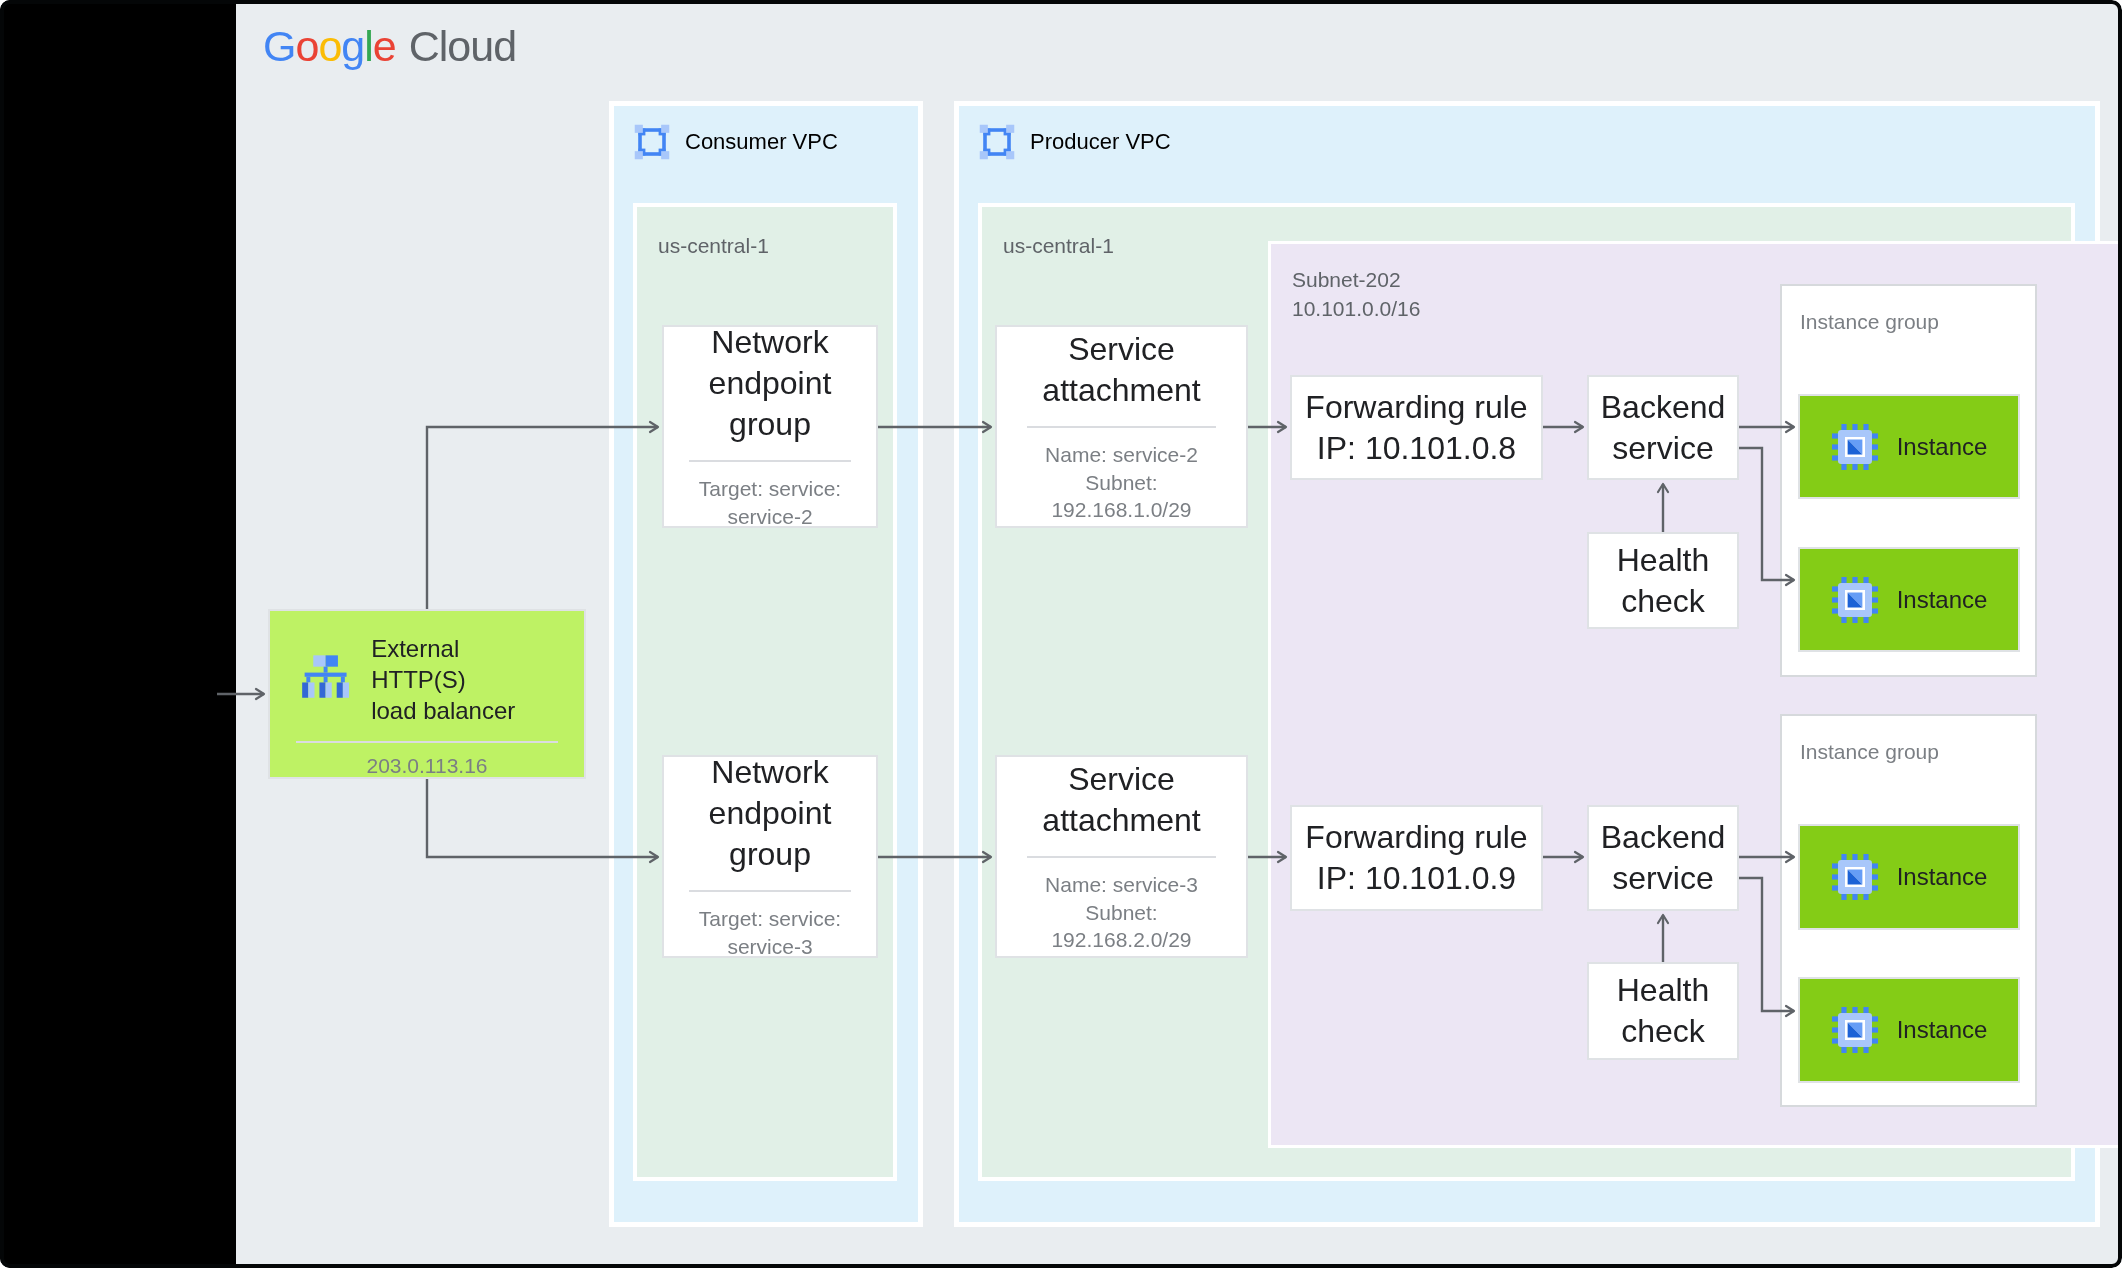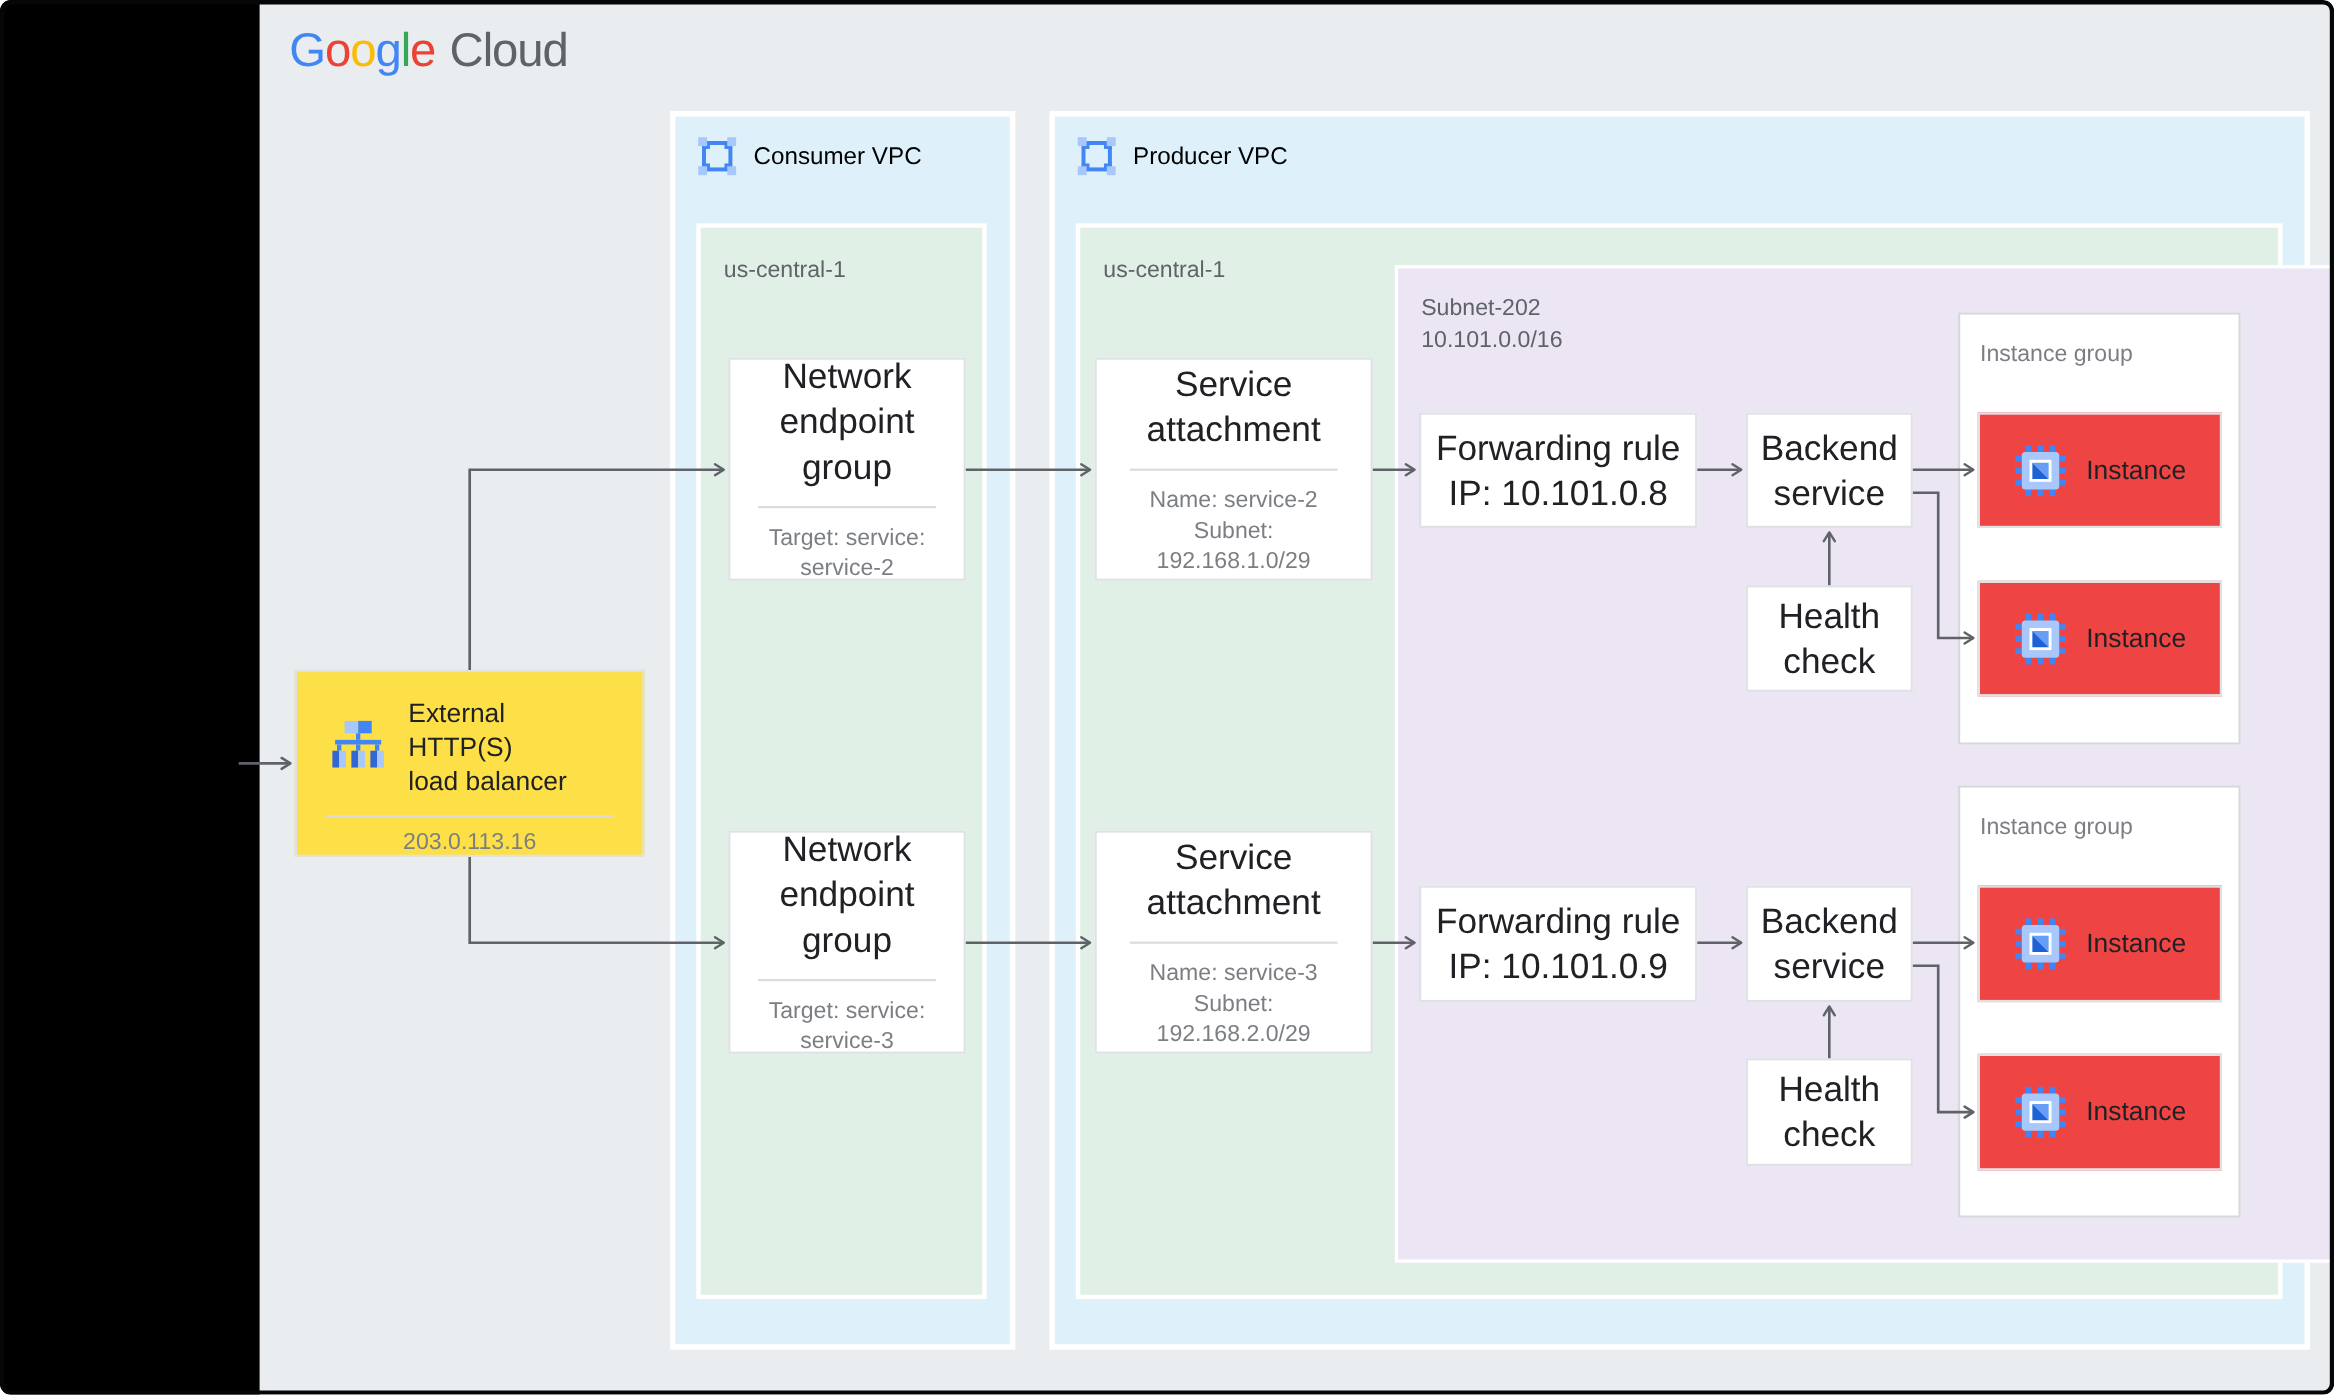--- a/index.html
+++ b/index.html
@@ -30,31 +30,31 @@
   .node { position:absolute; background:#ffffff; border:2px solid #DFE2E5; display:flex;
           flex-direction:column; align-items:center; justify-content:center; text-align:center; }
   .node .title { font-size:32px; color:#202124; line-height:1.28; }
   .node .divider { width:76%; border-top:2px solid #DADCE0; margin:15px auto 13px auto; }
   .node .sub { font-size:21px; color:#7B7F84; line-height:1.32; }
 
   .internet-box { position:absolute; left:2px; top:640px; width:215px; height:108px; background:#fff;
                   border:2px solid #D8DBDE; display:flex; align-items:center; padding-left:34px; gap:20px; }
   .internet-box .label { font-size:25px; color:#202124; }
 
-  .lb-box { position:absolute; left:268px; top:609px; width:318px; height:170px; background:#fde047;
+  .lb-box { position:absolute; left:268px; top:609px; width:318px; height:170px; background:#bef264;
             border:2px solid #DFE2E5; padding:22px 26px 14px 26px; display:flex; flex-direction:column; }
   .lb-top { display:flex; align-items:center; gap:16px; }
   .lb-title { font-size:24px; color:#202124; line-height:1.3; text-align:left; }
   .lb-divider { border-top:2px solid #DADCE0; margin:14px 0 11px 0; }
   .lb-ip { font-size:21px; color:#7B7F84; text-align:center; }
 
   .ig { position:absolute; background:#ffffff; border:2px solid #D6D9DC; }
   .ig-label { position:absolute; left:18px; top:24px; font-size:21px; color:#7B7F84; }
-  .instance-box { position:absolute; background:#ef4444; border:2px solid #DFE2E5; display:flex;
-                  align-items:center; justify-content:center; gap:18px; }
+  .instance-box { position:absolute; background:#84cc16; border:2px solid #DFE2E5; display:flex;
+                  align-items:center; justify-content:center; gap:18px;margin-top:19px; }
   .instance-box .label { font-size:24px; color:#202124; }
 
   .edges { position:absolute; left:0; top:0; z-index:40; pointer-events:none; }
 </style>
 </head>
 <body>
 
 <div class="canvas">
   <div class="left-strip"></div>
 

